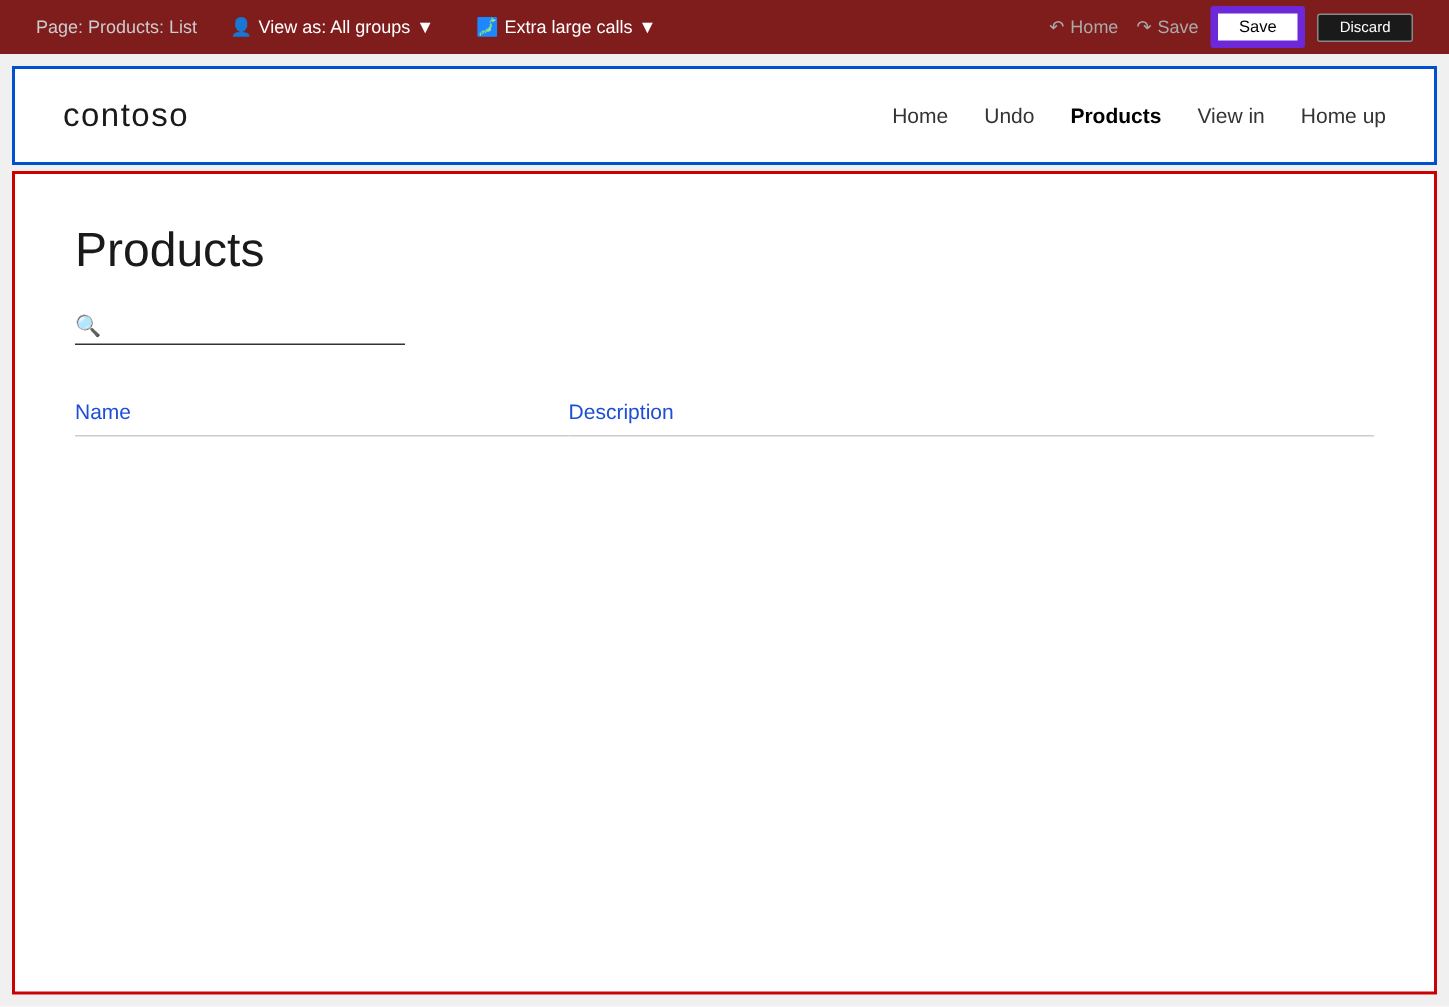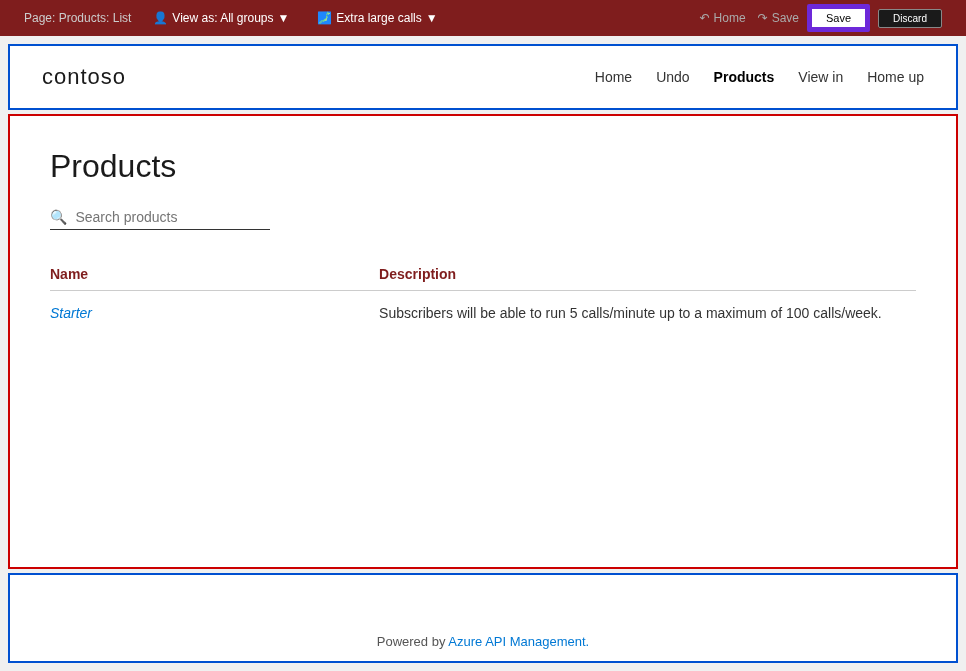--- a/index.html
+++ b/index.html
@@ -161,25 +161,25 @@
       color: #555;
       background: transparent;
       width: 100%;
     }
     .products-table {
       width: 100%;
       border-collapse: collapse;
     }
     .products-table th {
       text-align: left;
-      font-weight: 700;
+      font-weight: 400;
       font-size: 14px;
       padding: 8px 0;
       border-bottom: 1px solid #ccc;
-      color: #7f1d1d;
+      color: #1d4ed8;
     }
     .products-table td {
       padding: 14px 0;
       vertical-align: top;
       font-size: 14px;
       color: #333;
     }
     .products-table tr:not(:last-child) td {
       border-bottom: 1px solid #e0e0e0;
     }
@@ -257,40 +257,28 @@
         <a class="nav-link">Home up</a>
       </nav>
     </div>
   </div>
 
   <div class="content-section">
     <h1 class="page-title">Products</h1>
 
     <div class="search-container">
       <span class="search-icon-span">🔍</span>
-      <input class="search-input" type="text" placeholder="Search products" style="">
     </div>
 
     <table class="products-table">
       <thead>
         <tr>
           <th class="col-name">Name</th>
           <th class="col-desc">Description</th>
         </tr>
       </thead>
       <tbody>
-        <tr class="table-row">
-          <td class="col-name">
-            <a class="product-link">Starter</a>
-          </td>
-          <td class="col-desc">Subscribers will be able to run 5 calls/minute up to a maximum of 100 calls/week.</td>
-        </tr>
       </tbody>
     </table>
   </div>
 
-  <div class="footer-section">
-    <p class="footer-text">
-      <span>Powered by </span><a class="footer-link">Azure API Management.</a>
-    </p>
-  </div>
 
 </div>
 
 </body></html>

